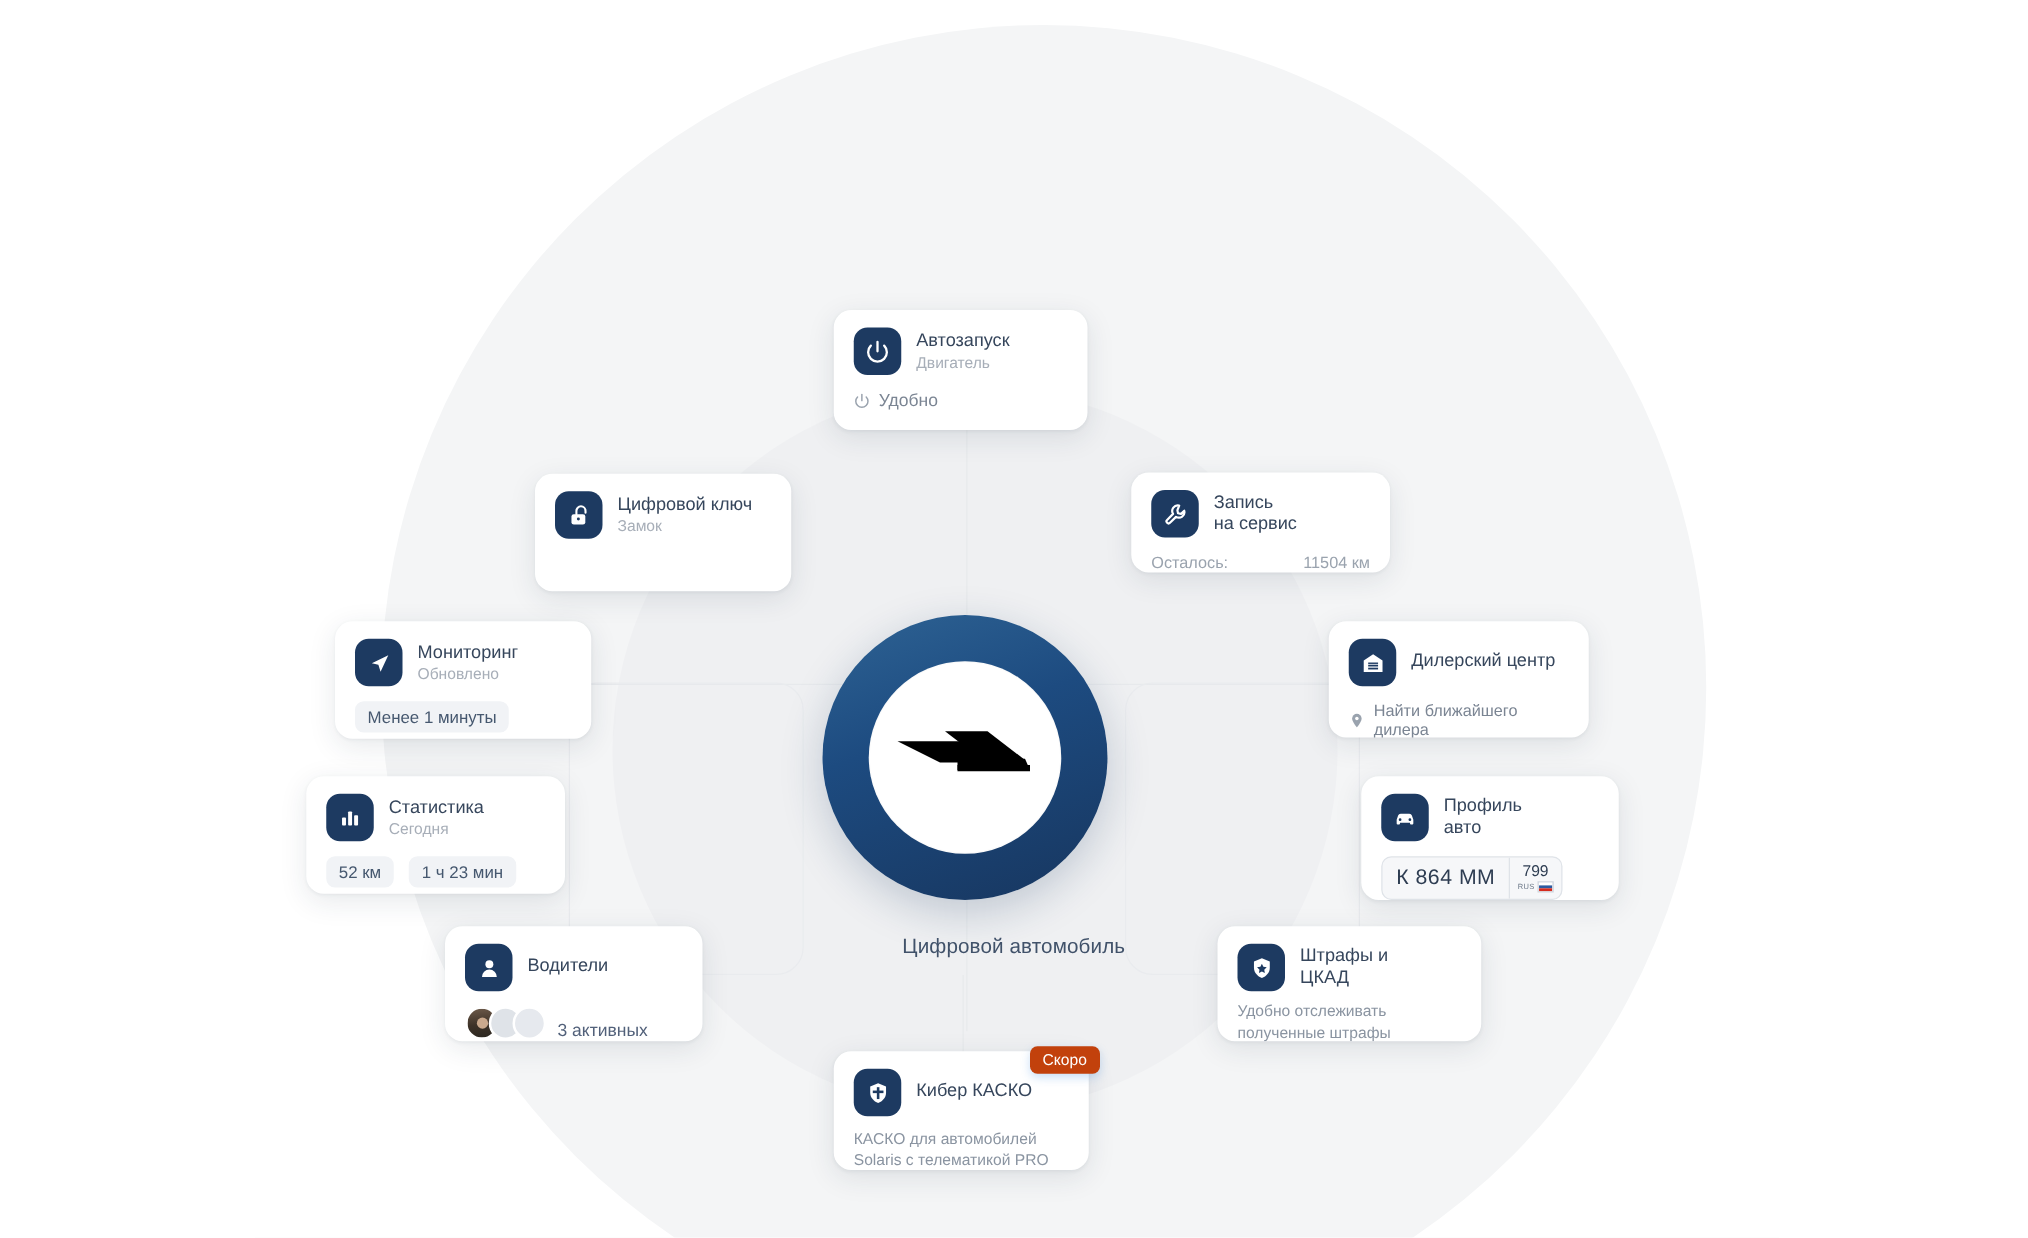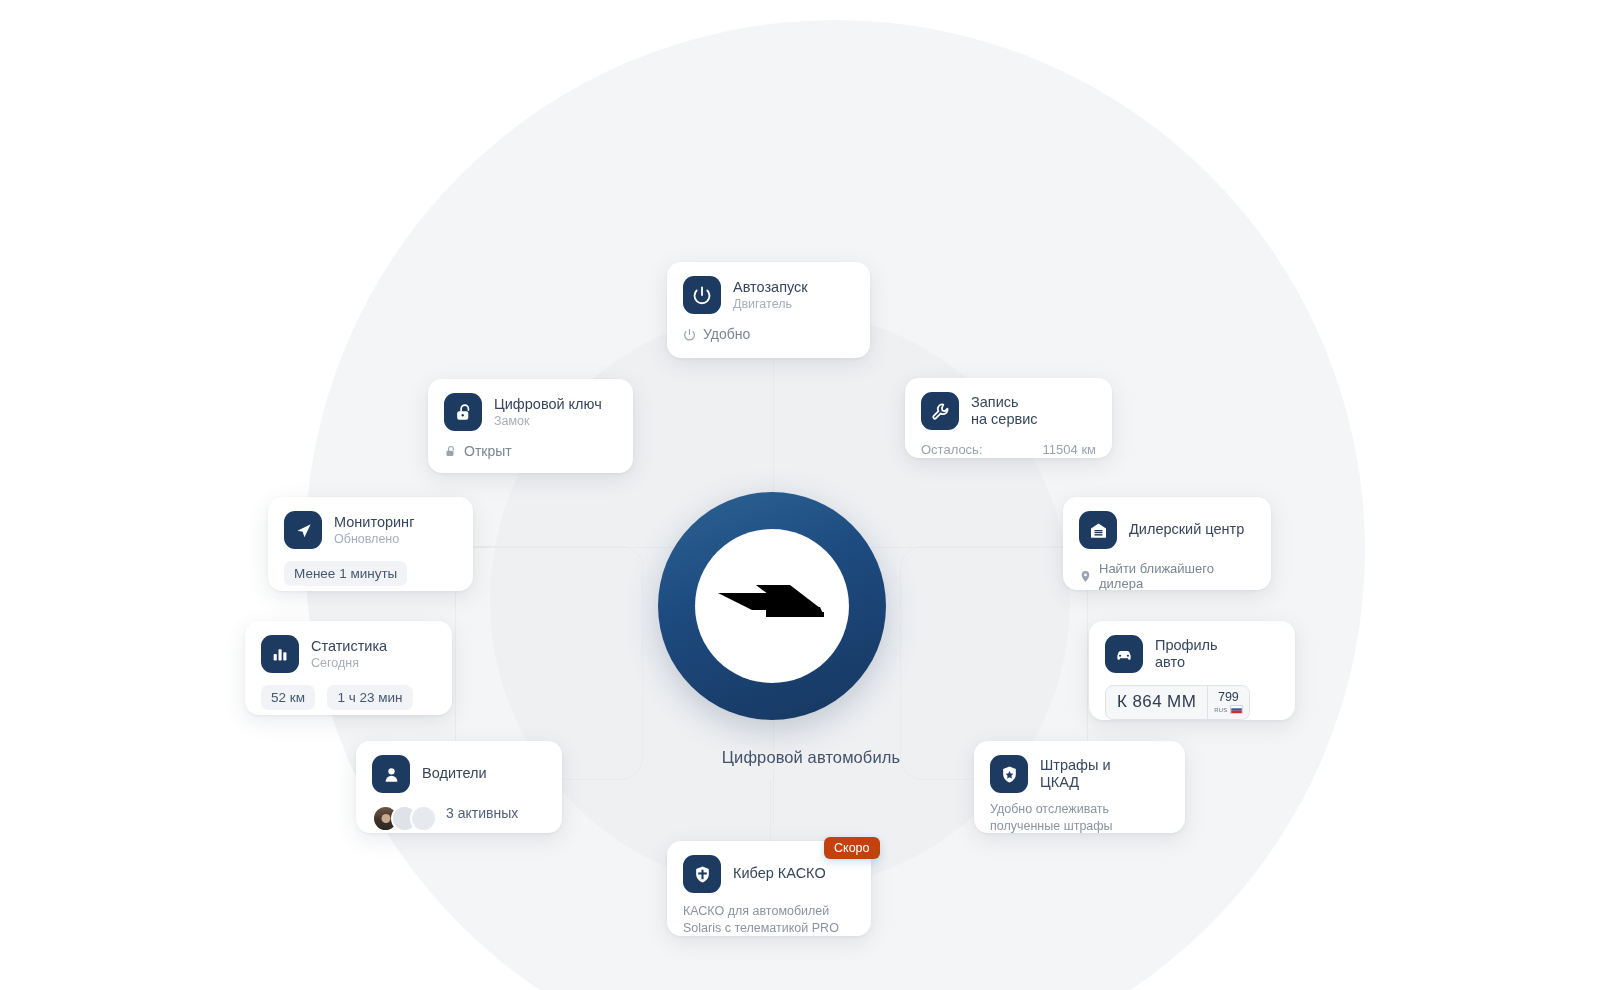--- a/index.html
+++ b/index.html
@@ -185,21 +185,21 @@
     background: #e9ecef;
     overflow: hidden;
   }
   .progress-fill {
     height: 100%;
     border-radius: 4px;
     background: #62c389;
   }
 
   
-  .avatar-row { display: flex; align-items: flex-start; gap: 9px; }
+  .avatar-row { display: flex; align-items: flex-end; gap: 9px; }
   .avatars { display: flex; }
   .avatar {
     width: 23px;
     height: 23px;
     border-radius: 50%;
     border: 2px solid #ffffff;
     margin-left: -8px;
     background: #c9ced6;
     overflow: hidden;
     position: relative;
@@ -301,21 +301,21 @@
           <path d="M52 39 a18 18 0 0 1 36 0 z" fill="#000"></path>
           <path d="M50 30 L104 30 L108 39 L50 39 Z" fill="#000"></path>
           <rect x="50" y="35" width="58" height="5" fill="#000"></rect>
           <path d="M62 39 a12 12 0 0 1 24 0 z" fill="#000"></path>
         </svg>
       </span>
     </div>
   </div>
   <div class="center-caption">Цифровой автомобиль</div>
 
-  <div class="card" style="left:667px; top:262px; width:203px; height:96px;">
+  <div class="card" style="left:667px; top:248px; width:203px; height:96px;">
     <div class="card-head">
       <div class="card-icon">
         <svg width="20" height="20" viewBox="0 0 24 24" fill="none" stroke="#fff" stroke-width="2.2" stroke-linecap="round">
           <path d="M12 3 L12 12"></path>
           <path d="M18.4 6.6 a9 9 0 1 1 -12.8 0"></path>
         </svg>
       </div>
       <div class="card-titles">
         <div class="card-title">Автозапуск</div>
         <div class="card-sub">Двигатель</div>
@@ -339,31 +339,20 @@
       <div class="card-icon">
         <svg width="19" height="19" viewBox="0 0 24 24" fill="#fff">
           <rect x="4" y="10.5" width="14" height="10.5" rx="2.4"></rect>
           <path d="M9 10.5 V7.2 a4.6 4.6 0 0 1 9.2 0 V9" fill="none" stroke="#fff" stroke-width="2.1" stroke-linecap="round"></path>
           <circle cx="11" cy="15.4" r="1.5" fill="#1d3a61"></circle>
         </svg>
       </div>
       <div class="card-titles">
         <div class="card-title">Цифровой ключ</div>
         <div class="card-sub">Замок</div>
-      </div>
-    </div>
-    <div class="card-body">
-      <div class="status-line">
-        <span>
-          <svg width="13" height="13" viewBox="0 0 24 24" fill="#9aa3ae">
-            <rect x="4.5" y="10.5" width="13" height="9.6" rx="2.2"></rect>
-            <path d="M8.5 10.5 V7.2 a4.4 4.4 0 0 1 8.8 0 V9.2" fill="none" stroke="#9aa3ae" stroke-width="2.1" stroke-linecap="round"></path>
-          </svg>
-        </span>
-        <span>Открыт</span>
       </div>
     </div>
   </div>
 
   <div class="card" style="left:268px; top:497px; width:205px; height:94px;">
     <div class="card-head">
       <div class="card-icon">
         <svg width="19" height="19" viewBox="0 0 24 24" fill="#fff">
           <path d="M21 4 L4.4 12.2 L11 13.6 L13.2 20.6 Z"></path>
         </svg>

